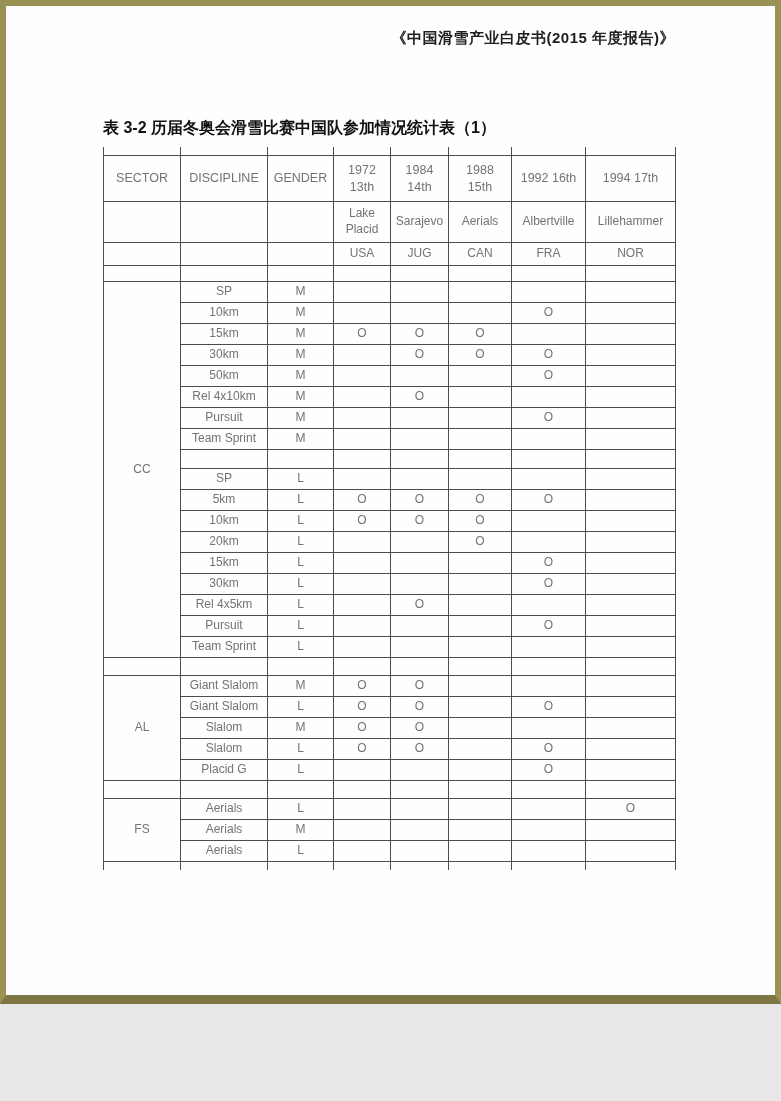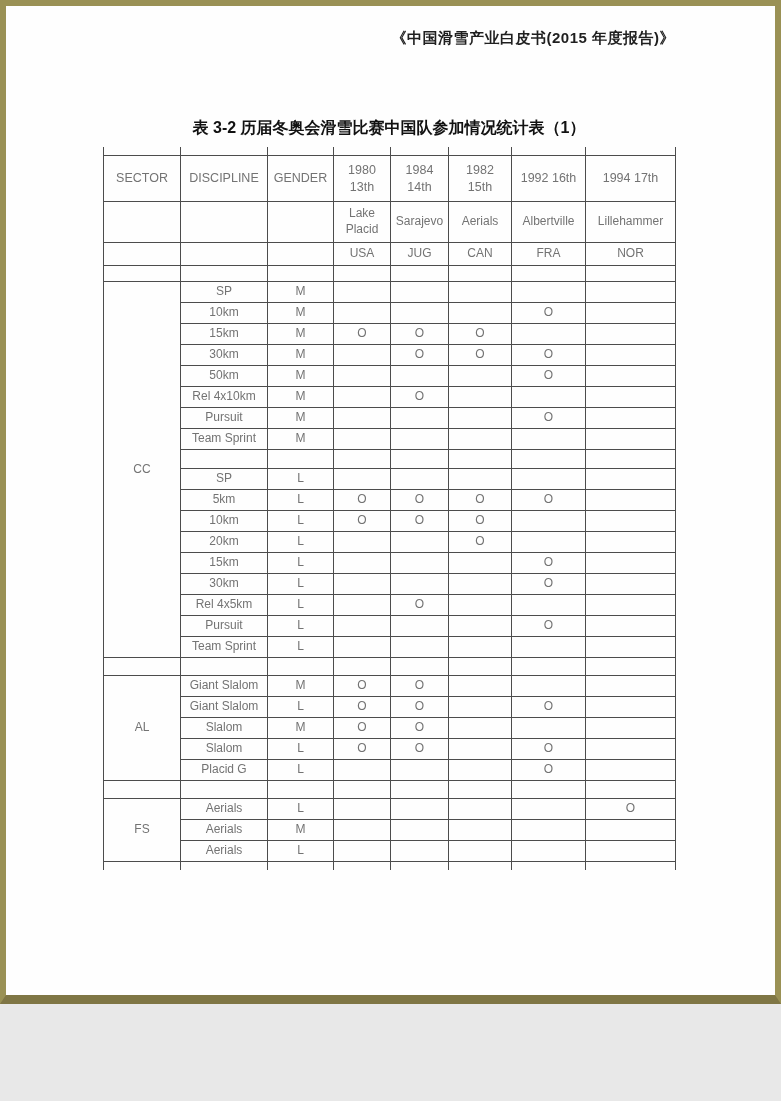--- a/index.html
+++ b/index.html
@@ -17,21 +17,21 @@
     pointer-events:none;
     z-index:5;
   }
   .doc-header{
     position:absolute;top:29px;right:106px;
     font-size:15px;font-weight:bold;color:#1f1f1f;
     letter-spacing:0.5px;
   }
   .table-title{
     position:absolute;top:118px;left:103px;width:572px;
-    text-align:center;font-size:16px;font-weight:bold;color:#111;
+    font-size:16px;font-weight:bold;color:#111;
   }
   .stat-table{
     position:absolute;left:103px;top:155px;width:572px;
     border-collapse:collapse;table-layout:fixed;
     font-size:12px;color:#737373;
   }
   .stat-table td{
     border:1px solid #4c4c4c;
     text-align:center;vertical-align:middle;
     padding:0 2px;overflow:hidden;line-height:1.3;
@@ -99,25 +99,25 @@
         <col style="width:58px">
         <col style="width:63px">
       <col style="width:74px">
         <col style="width:90px">
     </colgroup>
     <tbody id="table-body">
         <tr class="r-head">
           <td>SECTOR</td>
           <td>DISCIPLINE</td>
           <td>GENDER</td>
-          <td class="two-line">1980
+          <td class="two-line">1972
 13th</td>
           <td class="two-line">1984
 14th</td>
-          <td class="two-line">1982
+          <td class="two-line">1988
 15th</td>
           <td class="two-line">1992 16th</td>
           <td class="two-line">1994 17th</td>
         </tr>
         <tr class="r-city">
           <td></td>
           <td></td>
           <td></td>
           <td>Lake Placid</td>
           <td>Sarajevo</td>

